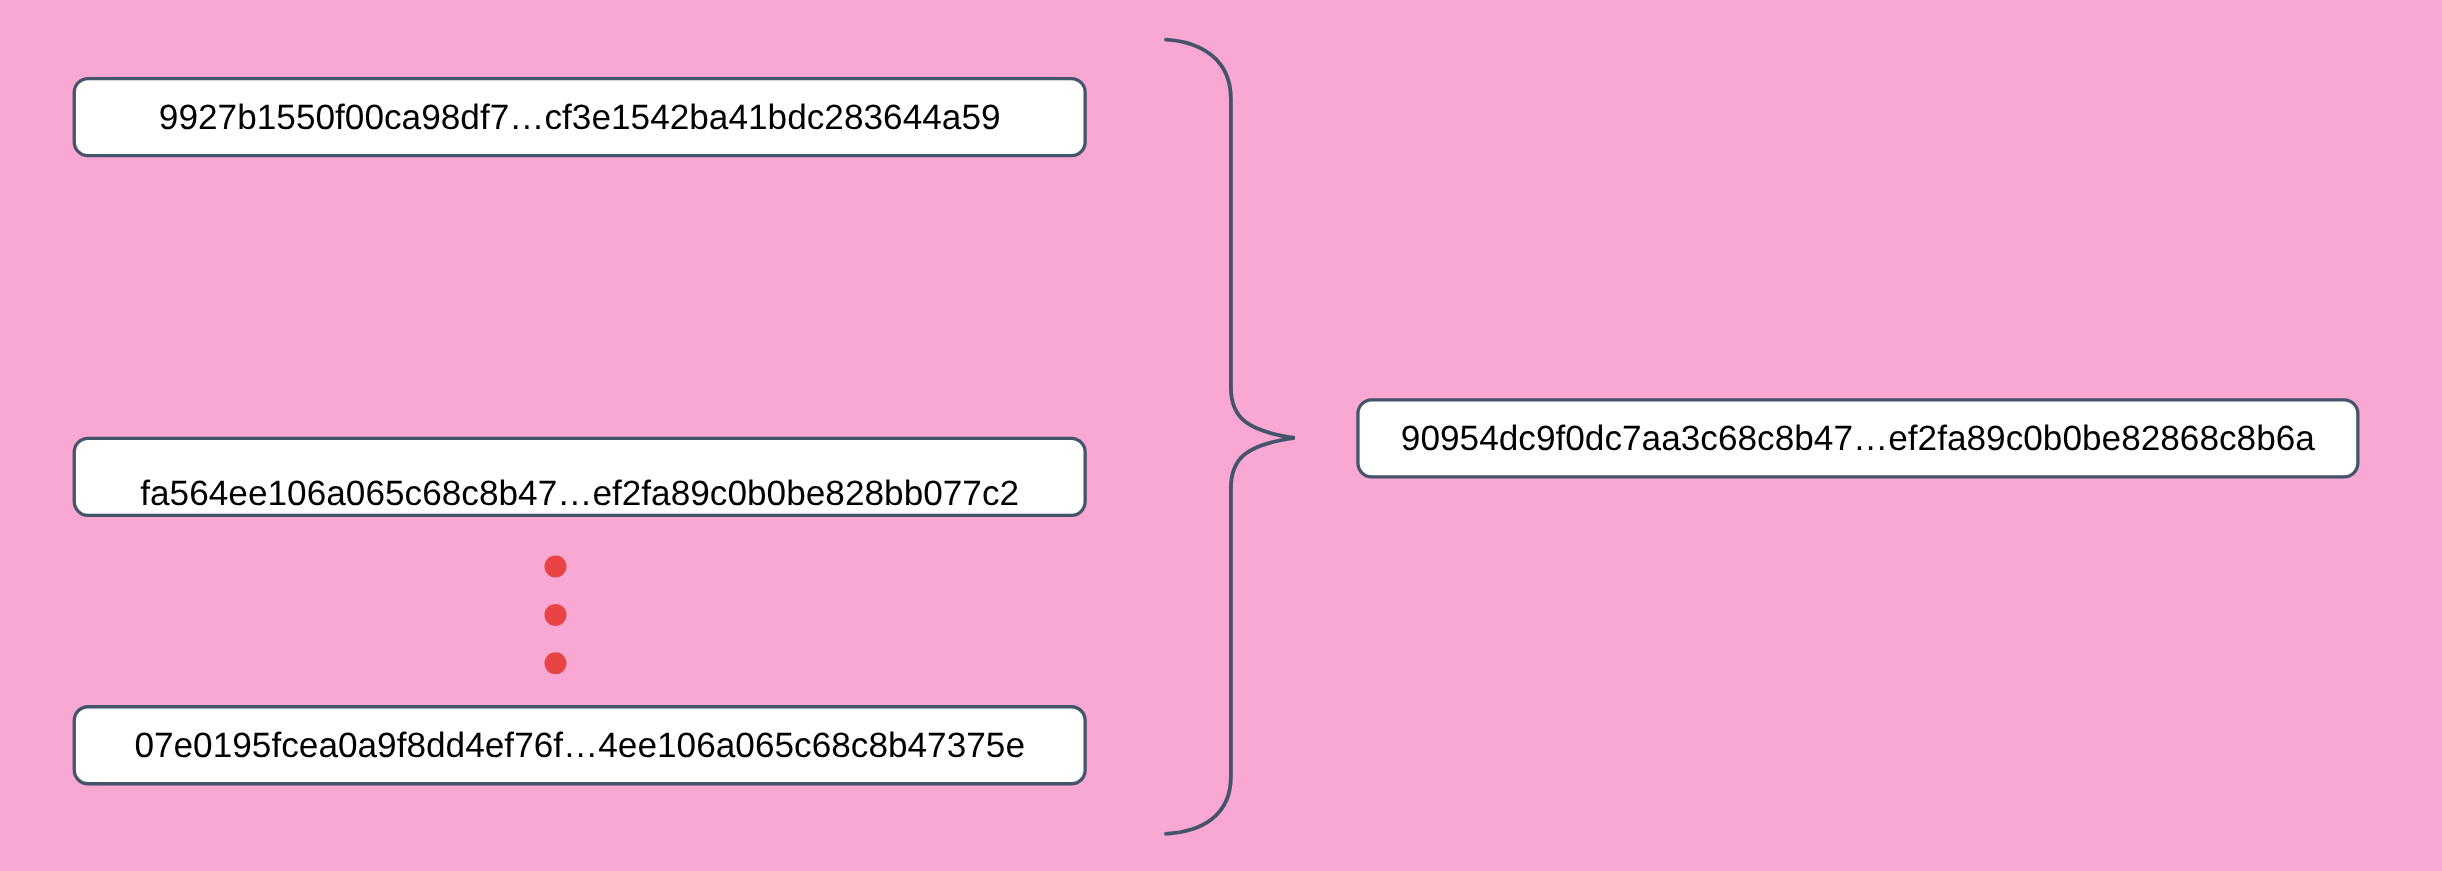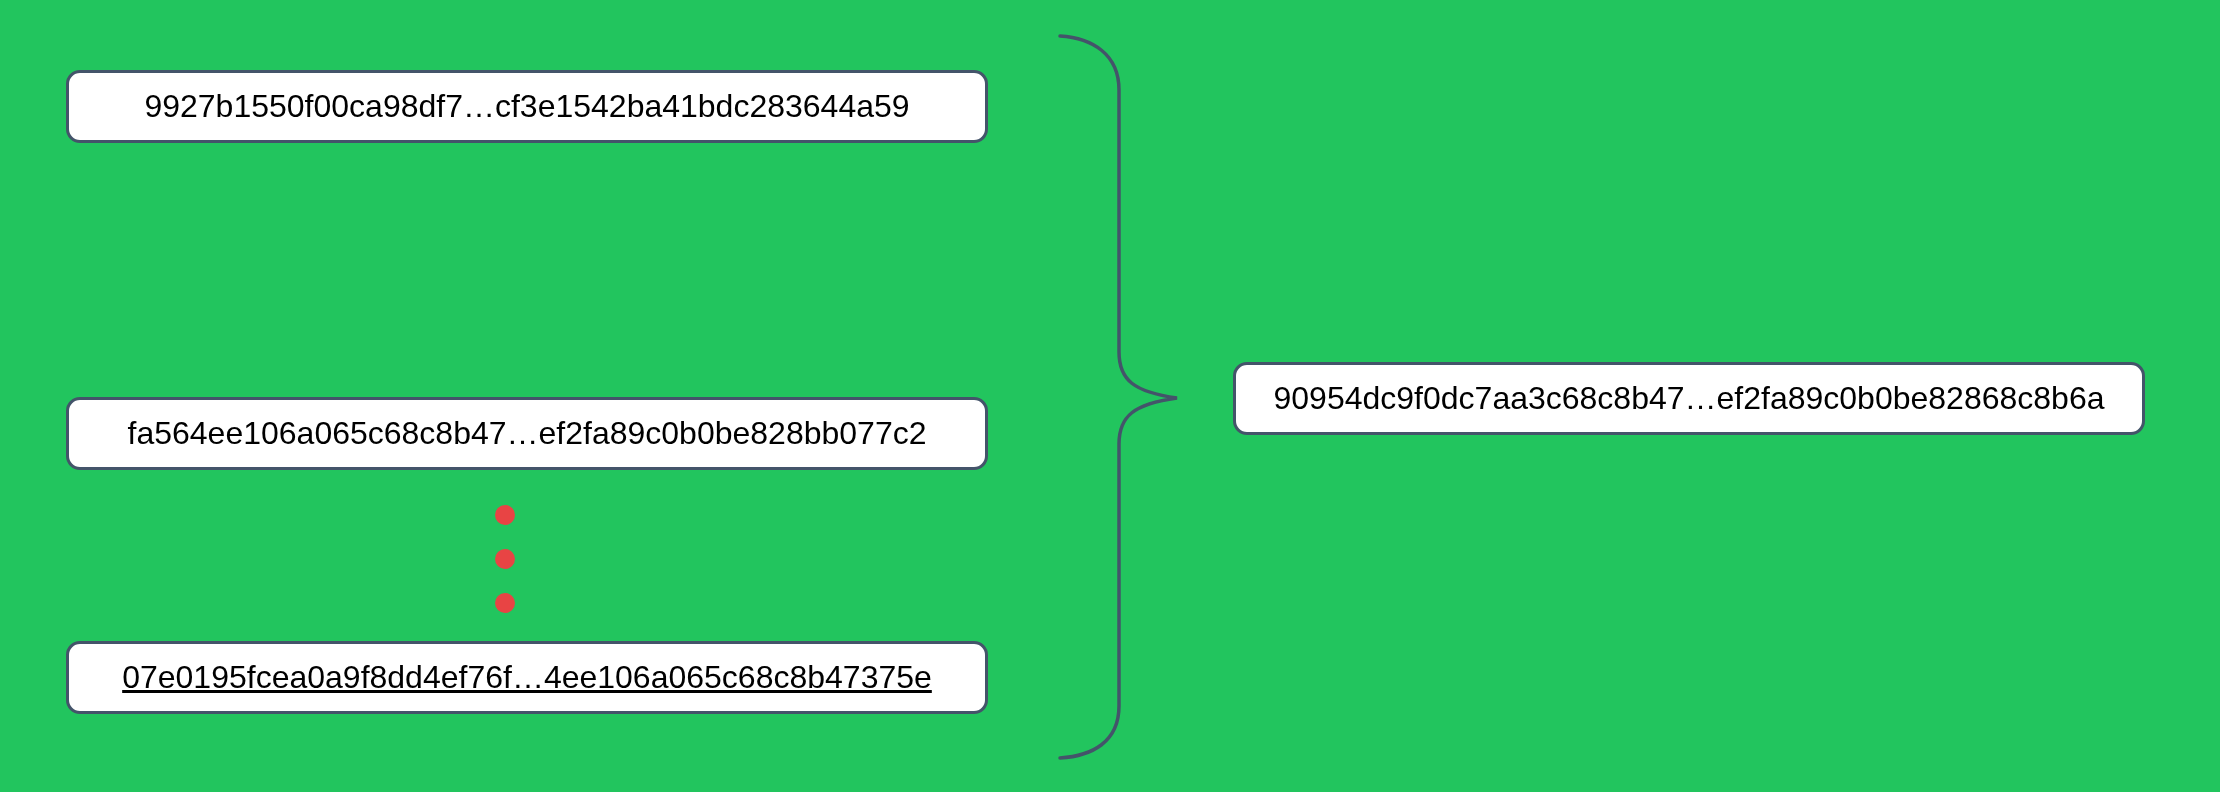--- a/index.html
+++ b/index.html
@@ -4,21 +4,21 @@
 <style>
   html, body {
     margin: 0;
     padding: 0;
     background: #ffffff;
   }
   .canvas {
     position: relative;
     width: 2220px;
     height: 792px;
-    background: #22c55e;
+    background: #f9a8d4;
     font-family: "Liberation Sans", sans-serif;
     overflow: hidden;
   }
   .hash-box {
     position: absolute;
     box-sizing: border-box;
     border: 3px solid #44546A;
     border-radius: 14px;
     background: #ffffff;
     display: flex;
@@ -29,22 +29,22 @@
     font-size: 32px;
     color: #000000;
     white-space: nowrap;
     letter-spacing: 0;
   }
   
   .lbox { left: 66px; width: 922px; height: 73px; }
   .lbox1 { top: 70px; }
   .lbox2 { top: 180px; }
   .lbox3 { top: 288px; }
-  .lbox4 { top: 397px; }
-  .lbox5 { top: 641px; text-decoration: underline; }
+  .lbox4 { top: 397px; align-items: flex-end; }
+  .lbox5 { top: 641px; }
   
   .rbox { left: 1233px; top: 362px; width: 912px; height: 73px; }
   
   .dots {
     position: absolute;
     left: 495px;
     top: 505px;
     width: 20px;
     height: 108px;
     display: flex;

